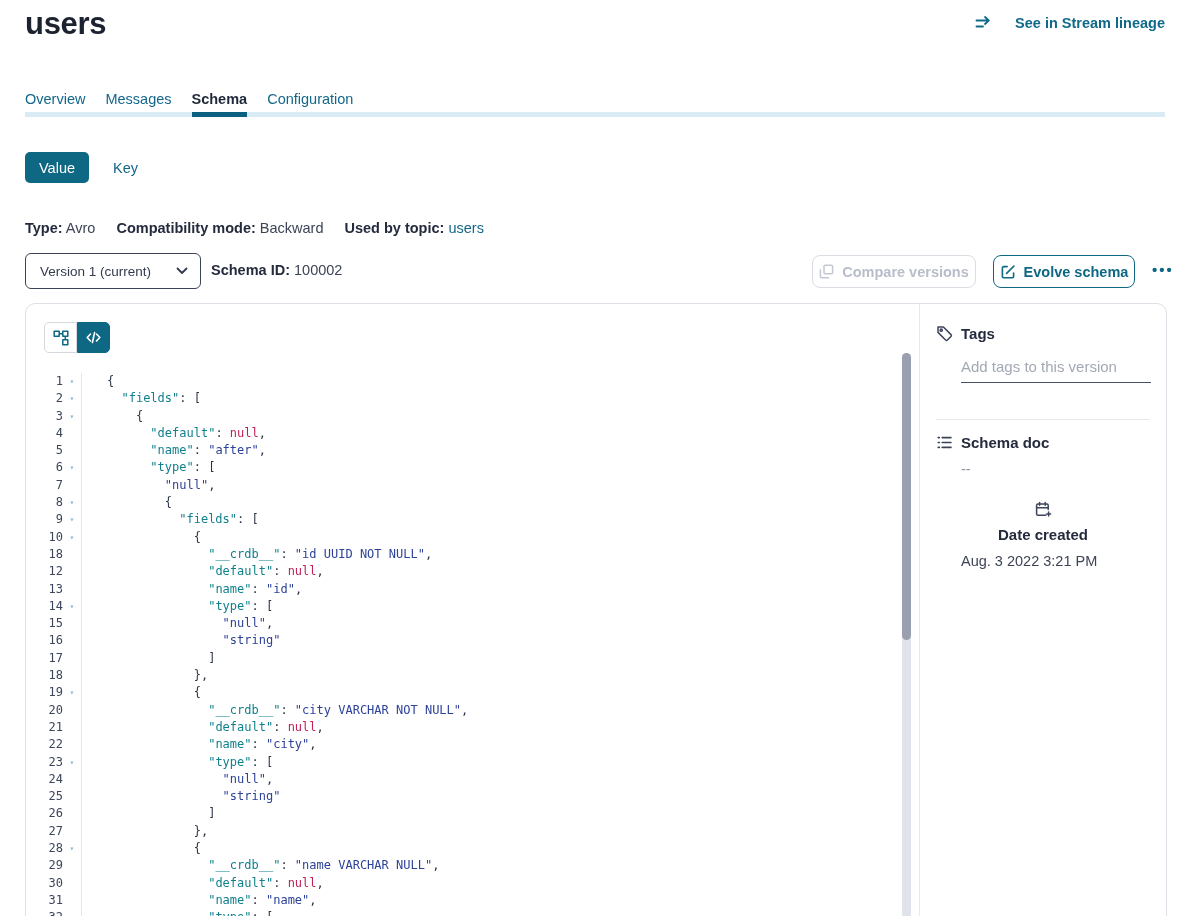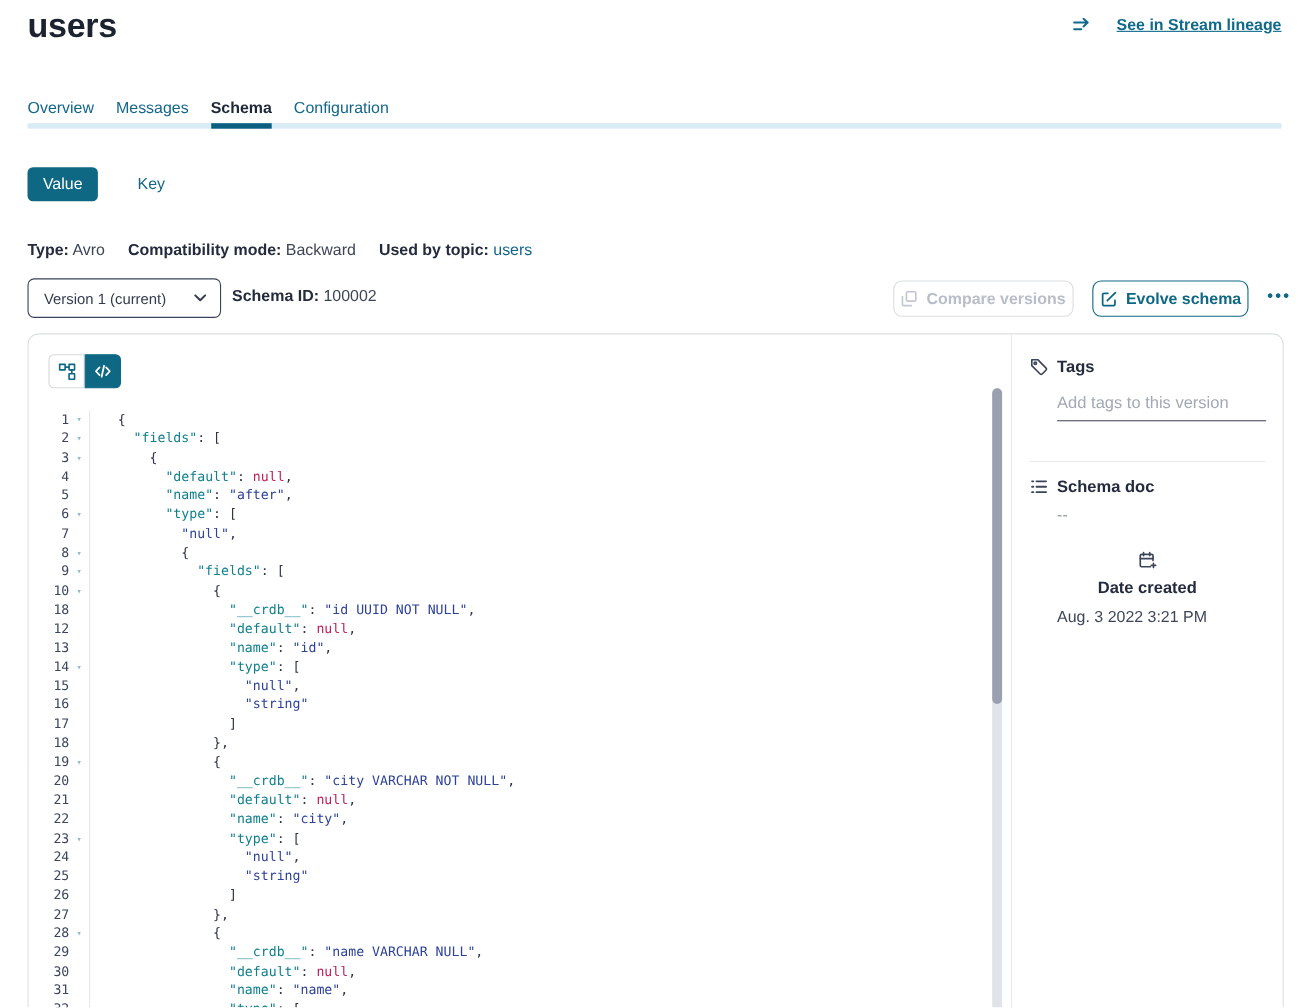--- a/index.html
+++ b/index.html
@@ -4,29 +4,29 @@
 <style>
   * { margin:0; padding:0; box-sizing:border-box; }
   html,body { background:#ffffff; }
   .page {
     position:relative; width:1189px; height:916px; overflow:hidden;
     background:#fff; font-family:"Liberation Sans", sans-serif; color:#2b3346;
   }
   
   .title { position:absolute; left:25px; top:6px; font-size:31px; font-weight:700; color:#1c2230; letter-spacing:-0.3px; }
   .lineage { position:absolute; right:24px; top:15px; display:flex; align-items:center; gap:23px;
-             color:#0f6a8a; font-size:14.5px; font-weight:700; cursor:pointer;text-decoration:underline; }
+             color:#0f6a8a; font-size:14.5px; font-weight:700; cursor:pointer; }
   
   .tabs { position:absolute; left:25px; top:91px; display:flex; gap:20px; font-size:14.5px; font-weight:500; }
   .tab { color:#13678a; cursor:pointer; position:relative; padding-bottom:14px; }
   .tab.active { color:#1f2838; font-weight:600; }
   .tab.active::after { content:""; position:absolute; left:0; right:0; top:21px; height:5px; background:#0b5f80; z-index:2; }
   .tab-track { position:absolute; left:25px; right:24px; top:112px; height:5px; background:#d9ecf5; }
   
-  .vk { position:absolute; left:25px; top:152px; display:flex; align-items:center; gap:36px; font-size:14.5px; }
+  .vk { position:absolute; left:25px; top:152px; display:flex; align-items:center; gap:24px; font-size:14.5px; }
   .vk-value { background:#0e6883; color:#fff; border:none; border-radius:5px; height:31px; padding:0 14px;
               font-size:14.5px; font-weight:500; font-family:inherit; cursor:pointer; }
   .vk-key { color:#13678a; font-weight:500; cursor:pointer; }
   
   .meta { position:absolute; left:25px; top:220px; display:flex; align-items:center; font-size:14.5px; color:#3d4456; }
   .meta b { color:#242b3d; font-weight:700; }
   .meta .grp { margin-right:21px; }
   .meta .lnk { color:#13678a; cursor:pointer; }
   
   .select { position:absolute; left:25px; top:253px; width:176px; height:36px; border:1.4px solid #3c4358;

